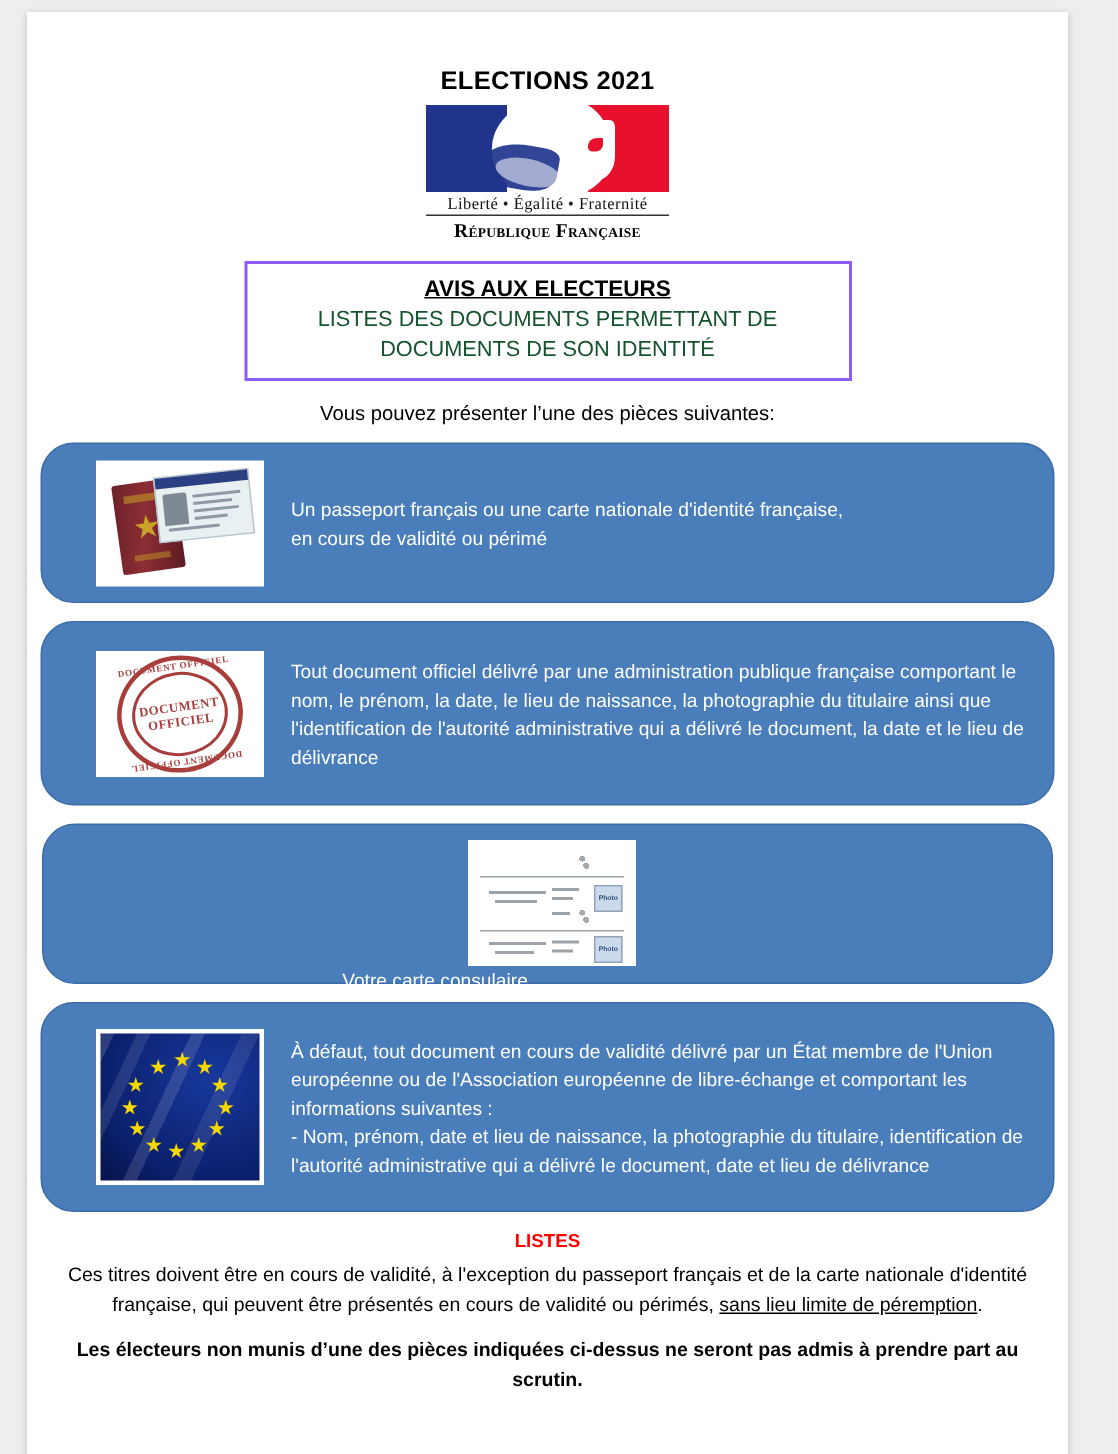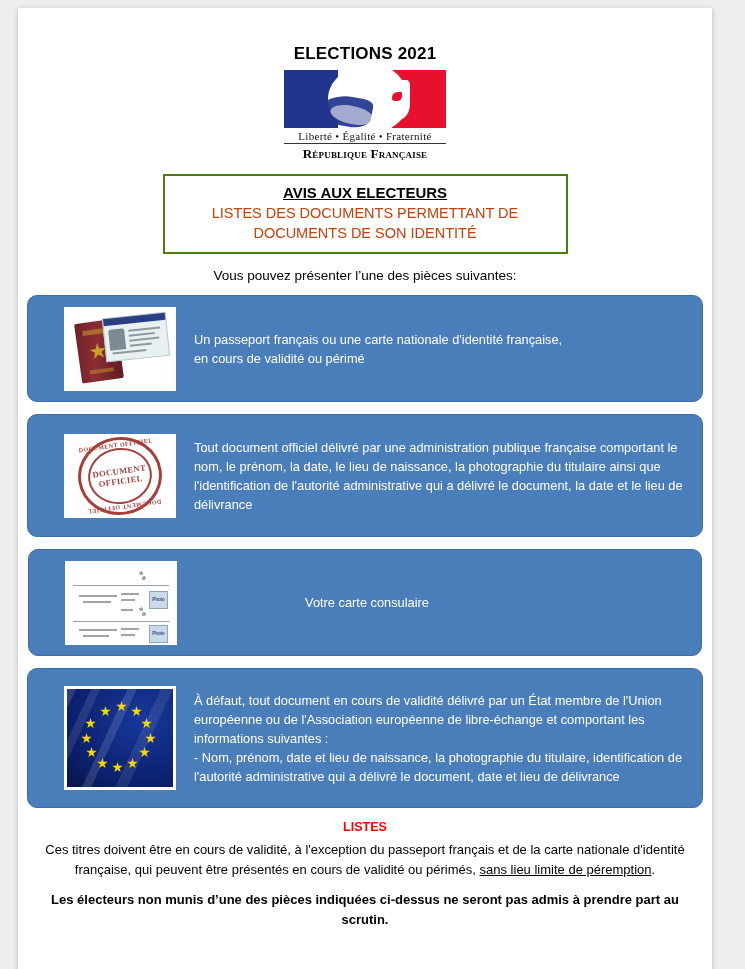--- a/index.html
+++ b/index.html
@@ -115,52 +115,52 @@
     font-variant: small-caps;
     color: #000;
     margin-top: 2px;
     letter-spacing: .2px;
   }
 
   
   .notice-box {
     margin: 12px auto 0;
     width: 405px;
-    border: 2px solid #4d7c0f;
+    border: 2px solid #8b5cf6;
     padding: 7px 6px 9px;
     box-sizing: border-box;
     text-align: center;
   }
   .notice-heading {
     font-size: 15px;
     font-weight: bold;
     text-decoration: underline;
     color: #000;
     line-height: 20px;
   }
   .notice-line {
     font-size: 14.5px;
-    color: #c2410c;
+    color: #14532d;
     line-height: 20px;
   }
   .intro-line {
     text-align: center;
     font-size: 13.5px;
     color: #000;
     margin-top: 14px;
   }
 
   
   .cards { margin-top: 12px; }
   .card {
     position: relative;
     margin: 0 auto 12px;
     background: #4a7ebb;
     border: 1.5px solid #3c6ca8;
-    border-radius: 10px;
+    border-radius: 22px;
     display: flex;
     align-items: center;
     box-sizing: border-box;
     padding: 10px 12px;
   }
   .card-w-full { width: 676px; }
   .card-w-short { width: 674px; }
   .thumb {
     flex: 0 0 auto;
     width: 112px;
@@ -396,21 +396,21 @@
           <div class="stamp-ring-text ring-bottom">DOCUMENT OFFICIEL</div>
           <div class="stamp-inner">
             <span>DOCUMENT</span>
             <span>OFFICIEL</span>
           </div>
         </div>
       </div>
       <div class="card-text">Tout document officiel délivré par une administration publique française comportant le nom, le prénom, la date, le lieu de naissance, la photographie du titulaire ainsi que l'identification de l'autorité administrative qui a délivré le document, la date et le lieu de délivrance</div>
     </div>
 
-    <div class="card card-w-short" style="height:107px;">
+    <div class="card card-w-short" style="height:107px;flex-direction:column;">
       <div class="thumb">
         <div class="form-doc">
           <div class="form-row" style="top:20px;"></div>
           <div class="form-row" style="top:56px;"></div>
           <div class="form-txt" style="left:10px;top:30px;width:38px;"></div>
           <div class="form-txt" style="left:14px;top:36px;width:28px;"></div>
           <div class="form-txt" style="left:52px;top:28px;width:18px;"></div>
           <div class="form-txt" style="left:52px;top:34px;width:14px;"></div>
           <div class="form-txt" style="left:52px;top:44px;width:12px;"></div>
           <div class="form-txt" style="left:10px;top:64px;width:38px;"></div>

